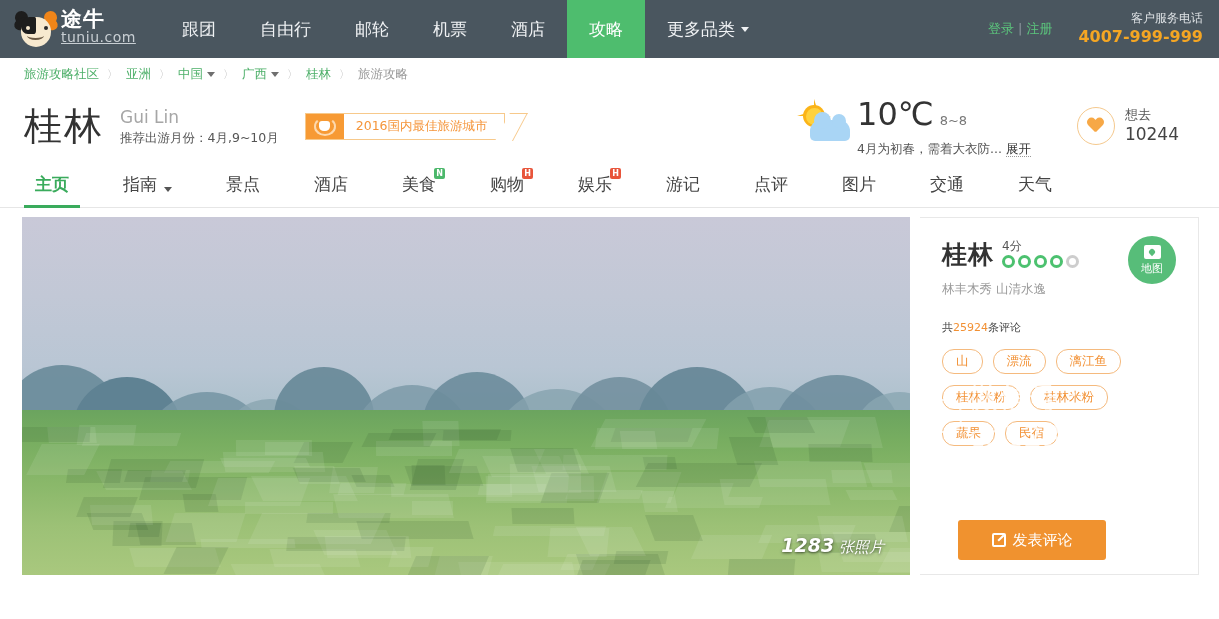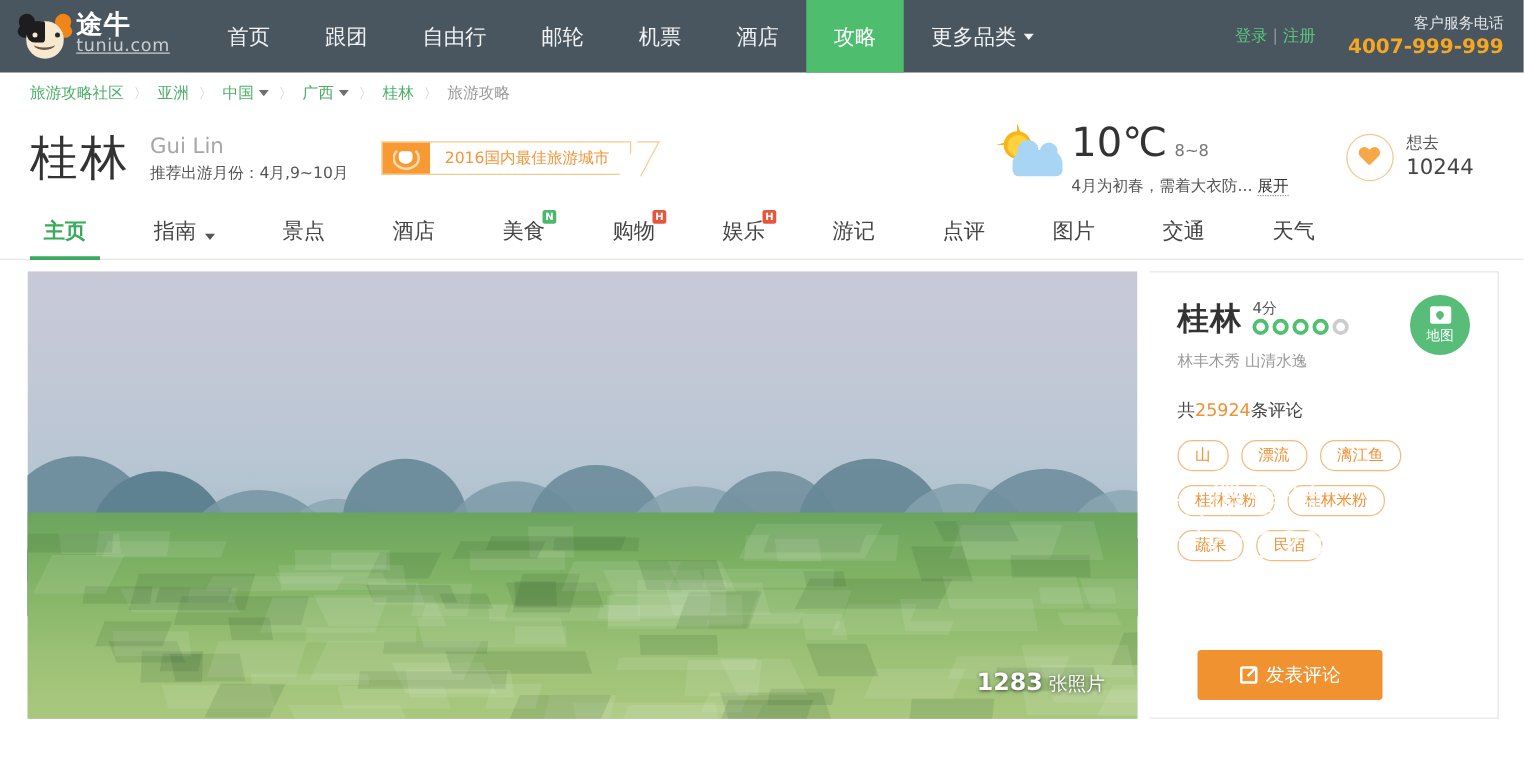--- a/index.html
+++ b/index.html
@@ -121,21 +121,21 @@
   .tab.active:after { content: ""; position: absolute; left: 16px; right: 16px; bottom: -1px; height: 3px; background: #3aab5c; }
   .tab .badge { position: absolute; top: -5px; right: 18px; font-size: 8px; color: #fff;
     padding: 0 2px; border-radius: 2px; line-height: 11px; height: 11px; min-width: 11px; text-align: center; font-weight: bold; }
   .tab .badge.n { background: #4cb86b; }
   .tab .badge.h { background: #e8553b; }
   .tab .tcaret { display: inline-block; margin-left: 7px; margin-bottom: 4px; border-left: 4px solid transparent;
     border-right: 4px solid transparent; border-top: 5px solid #555; }
 
   
   .content { display: flex; padding: 9px 20px 0 22px; }
-  .hero { position: relative; width: 888px; height: 358px; overflow: hidden; flex: 0 0 888px; }
+  .hero { position: relative; width: 888px; height: 358px; overflow: hidden; flex: 0 0 888px; font-style: italic; }
   .sky { position: absolute; inset: 0; background: linear-gradient(180deg,#c9c9d8 0%,#c2c8d6 22%,#b9c6d4 42%,#a8bfc9 58%,#8fb3ab 70%,#79ab85 80%); }
   .mt { position: absolute; background: #5d7f92; }
   .fields { position: absolute; left: 0; right: 0; bottom: 0; height: 46%;
     background: linear-gradient(180deg,#6ba45f 0%,#77ad60 18%,#8ab86a 45%,#9cc176 70%,#a9c87e 100%); }
   .paddy { position: absolute; background: rgba(255,255,255,.09); }
   .paddy.d { background: rgba(40,80,35,.13); }
   .photo-count { position: absolute; right: 26px; bottom: 18px; color: #fff; font-size: 15px;
     text-shadow: 0 1px 3px rgba(0,0,0,.6); }
   .photo-count b { font-size: 19px; font-weight: bold; }
 
@@ -151,21 +151,21 @@
   .dot.off { background: #fff; border: 3px solid #cdcdcd; }
   .map-btn { position: absolute; right: 22px; top: 18px; width: 48px; height: 48px; border-radius: 50%;
     background: #57bd79; color: #fff; display: flex; flex-direction: column; align-items: center;
     justify-content: center; cursor: pointer; }
   .map-ico { width: 17px; height: 14px; background: #fff; border-radius: 2px; position: relative;
     display: flex; align-items: center; justify-content: center; }
   .map-ico:before { content: ""; width: 6px; height: 6px; border-radius: 50% 50% 50% 0;
     background: #57bd79; transform: rotate(-45deg); }
   .map-lbl { font-size: 11px; margin-top: 2px; }
   .tagline { font-size: 12.5px; color: #9a9a9a; margin-top: 10px; }
-  .cmt { font-size: 14px; color: #444; margin-top: 22px; }
+  .cmt { font-size: 11px; color: #444; margin-top: 22px; }
   .cmt .num { color: #f29033; }
   .tags { display: flex; flex-wrap: wrap; margin-top: 14px; }
   .tag { border: 1px solid #f5ba7e; color: #f29033; border-radius: 12px; font-size: 12.5px;
     padding: 3px 13px; margin: 0 10px 11px 0; cursor: pointer; background: #fff; }
   .post-btn { position: absolute; left: 38px; bottom: 14px; background: #f0922f; color: #fff;
     border: none; border-radius: 3px; width: 148px; height: 40px; font-size: 15px; cursor: pointer;
     display: flex; align-items: center; justify-content: center; font-family: Liberation Serif, serif; }
   .pencil { width: 14px; height: 14px; border: 2px solid #fff; border-radius: 2px; margin-right: 7px; position: relative; }
   .pencil:after { content: ""; position: absolute; left: 3px; top: 2px; width: 8px; height: 2px;
     background: #fff; transform: rotate(-45deg); }
@@ -197,23 +197,20 @@
       <span class="eye-l"></span>
         <span class="eye-r"></span>
         <span class="smile"></span>
     </div>
     <div class="logo-txt">
       <span class="logo-cn">途牛</span>
       <span class="logo-en">tuniu.com</span>
     </div>
   </div>
   <div class="mainnav" id="mainnav">
-      <a href="#" class="">
-        <span>首页</span>
-      </a>
       <a href="#" class="">
         <span>跟团</span>
       </a>
       <a href="#" class="">
         <span>自由行</span>
       </a>
       <a href="#" class="">
         <span>邮轮</span>
       </a>
       <a href="#" class="">

